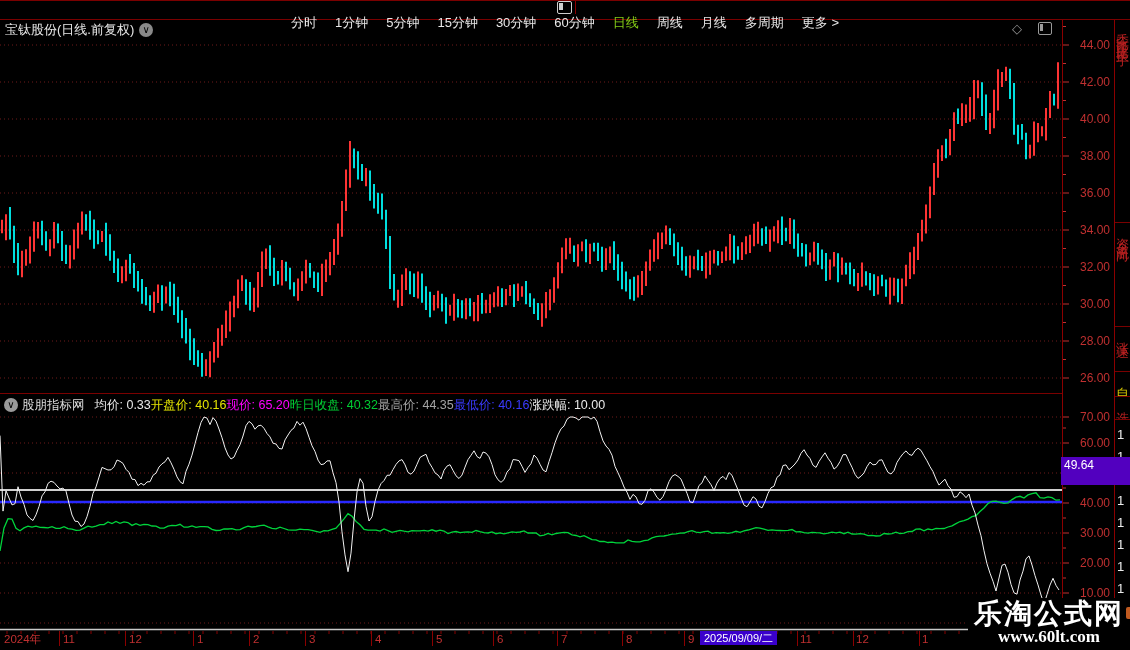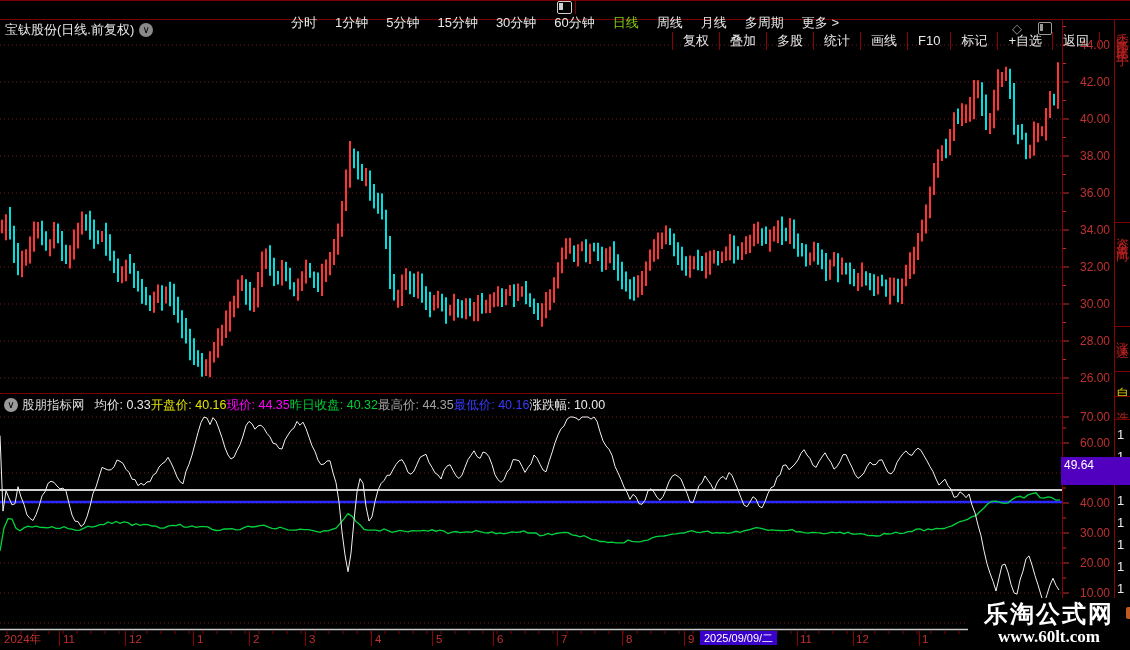--- a/index.html
+++ b/index.html
@@ -40,21 +40,21 @@
   
   .strip{position:absolute;left:1115px;top:19px;width:15px;height:594px;z-index:2;overflow:hidden;}
   .vseg{writing-mode:vertical-rl;text-orientation:upright;color:#b82020;font-size:13px;letter-spacing:4px;
         width:16px;overflow:hidden;border-bottom:1px solid #7a0000;padding:4px 0;}
   .vseg.y{color:#d8c800;}
   .ones{padding-top:4px;}
   .one{color:#ececec;font-size:13px;height:22px;line-height:22px;padding-left:2px;}
   
   .watermark{position:absolute;left:968px;top:598px;width:162px;height:52px;z-index:6;background:#000;
              text-align:center;color:#fff;}
-  .wm1{font-size:24px;font-weight:bold;letter-spacing:2px;line-height:28px;margin-top:2px;}
+  .wm1{font-size:28px;font-weight:bold;letter-spacing:2px;line-height:28px;margin-top:2px;}
   .wm2{font-family:"Liberation Serif",serif;font-size:17px;font-weight:bold;line-height:18px;}
   .orange-frag{position:absolute;left:1126px;top:607px;width:4px;height:12px;background:#c05a20;z-index:7;border-radius:2px 0 0 2px;}
 </style>
 </head>
 <body>
 
 <div class="screen">
 
   <svg id="chart-svg" width="1130" height="650">
       <line x1="0" y1="45" x2="1062" y2="45" stroke="#6e1a1a" stroke-width="1" stroke-dasharray="1,3"></line>
@@ -508,52 +508,41 @@
         <span class="mi">5分钟</span>
         <span class="mi">15分钟</span>
         <span class="mi">30分钟</span>
         <span class="mi">60分钟</span>
         <span class="mi active">日线</span>
         <span class="mi">周线</span>
         <span class="mi">月线</span>
         <span class="mi">多周期</span>
         <span class="mi">更多 &gt;</span>
       </div>
-    <div class="tb-right" id="tb-right">
-        <span class="mi">复权</span>
-        <span class="mi">叠加</span>
-        <span class="mi">多股</span>
-        <span class="mi">统计</span>
-        <span class="mi">画线</span>
-        <span class="mi">F10</span>
-        <span class="mi">标记</span>
-        <span class="mi">+自选</span>
-        <span class="mi">返回</span>
-      </div>
   </div>
 
   <div class="title-row">
     <span>宝钛股份(日线.前复权)</span>
     <span class="circle-chev">∨</span>
   </div>
 
   <div class="corner-icons">
     <span class="diamond">◇</span>
     <span class="mini-panel"></span>
   </div>
 
   <div class="ind-header">
     <span class="src">
       <span class="circle-chev">∨</span>
       <span>股朋指标网</span>
     </span>
     <span id="ind-fields" style="display:flex;gap:0;">
         <span class="fld" style="color: rgb(232, 232, 232);">均价: 0.33</span>
         <span class="fld" style="color: rgb(227, 227, 0);">开盘价: 40.16</span>
-        <span class="fld" style="color: rgb(255, 0, 255);">现价: 44.35</span>
+        <span class="fld" style="color: rgb(255, 0, 255);">现价: 65.20</span>
         <span class="fld" style="color: rgb(0, 204, 51);">昨日收盘: 40.32</span>
         <span class="fld" style="color: #a3a3a3;">最高价: 44.35</span>
         <span class="fld" style="color: rgb(58, 58, 255);">最低价: 40.16</span>
         <span class="fld" style="color: rgb(232, 232, 232);">涨跌幅: 10.00</span>
       </span>
   </div>
 
   <div class="badge">49.64</div>
   <div class="date-hl">2025/09/09/二</div>
 

